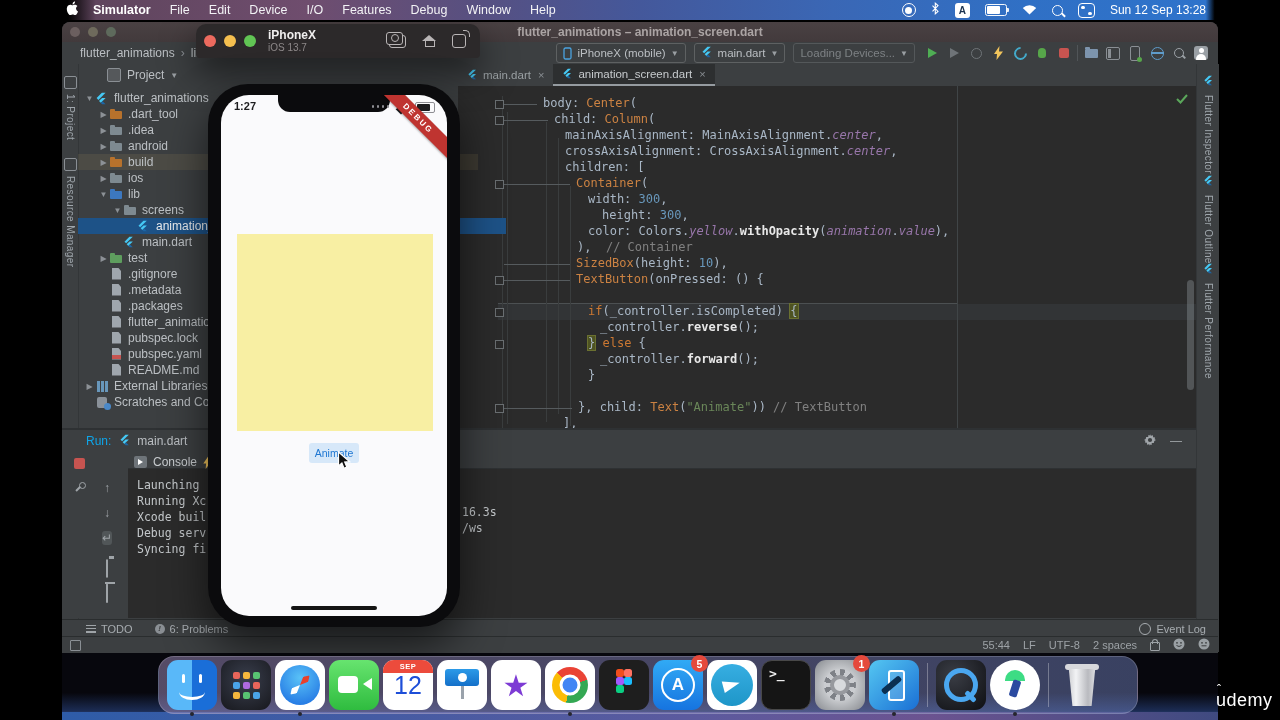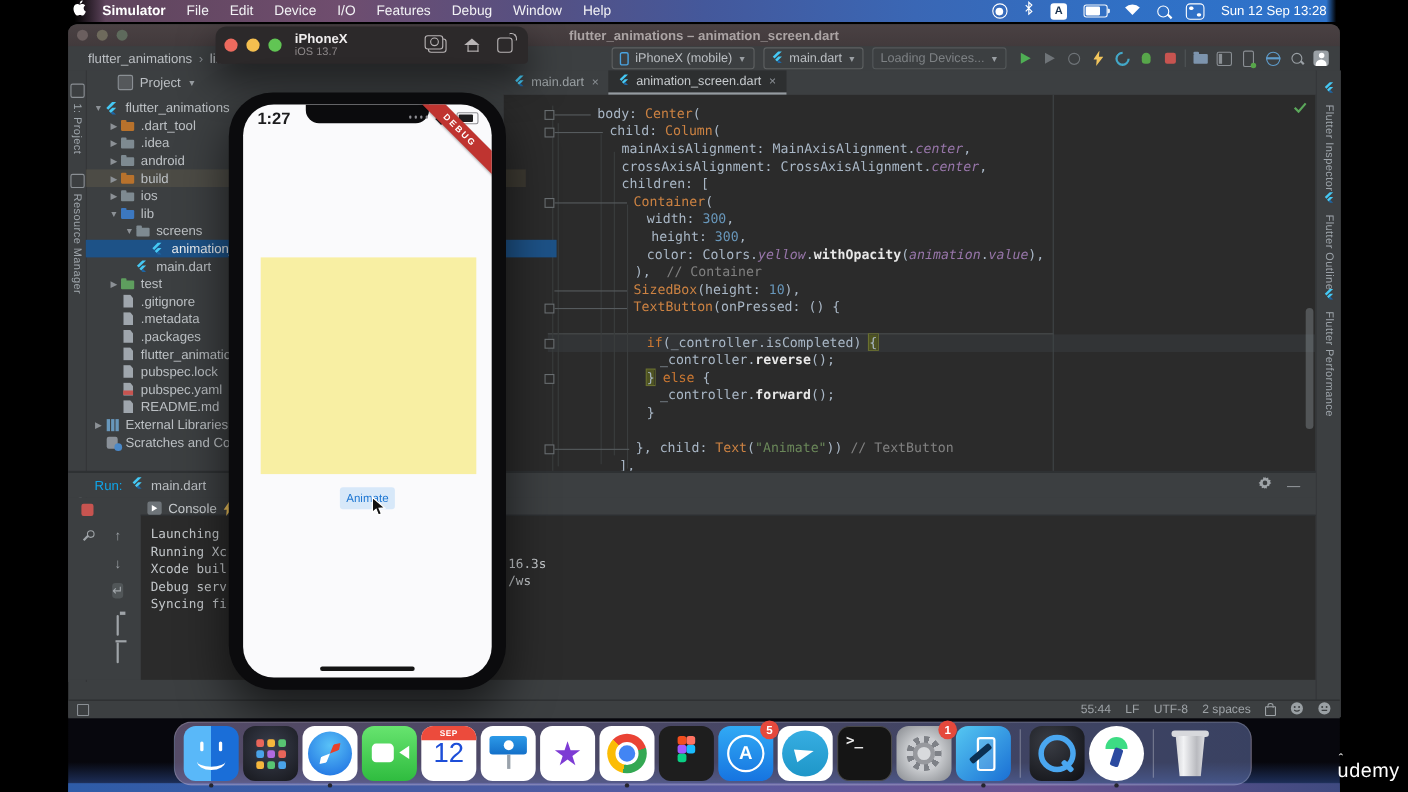--- a/index.html
+++ b/index.html
@@ -170,21 +170,21 @@
   .st-home{position:relative;width:14px;height:13px;}
   .st-home::before{content:"";position:absolute;left:0;top:0;border-left:7px solid transparent;border-right:7px solid transparent;border-bottom:6px solid #b9b5b6;}
   .st-home::after{content:"";position:absolute;left:2.5px;top:6px;width:8px;height:5px;border:1.5px solid #b9b5b6;border-top:none;}
   .st-rot{width:12px;height:12px;border:1.5px solid #b9b5b6;border-radius:3px;position:relative;}
   .st-rot::after{content:"";position:absolute;right:-5px;top:-5px;width:6px;height:6px;border-top:1.5px solid #b9b5b6;border-right:1.5px solid #b9b5b6;border-radius:0 5px 0 0;}
 
   #device{left:208px;top:84px;width:252px;height:543px;background:#0b0b0d;border-radius:40px;z-index:10;
     box-shadow:0 20px 44px rgba(0,0,0,.6);}
   #screen{left:221px;top:95px;width:226px;height:521px;background:#fafafc;border-radius:28px;z-index:11;overflow:hidden;}
   #notch{position:absolute;left:50%;top:0;width:112px;height:17px;margin-left:-56px;background:#0b0b0d;border-radius:0 0 12px 12px;}
-  #sim-time{position:absolute;left:13px;top:5px;font-size:15px;font-weight:bold;color:#1c1c1e;}
+  #sim-time{position:absolute;left:13px;top:5px;font-size:11px;font-weight:bold;color:#1c1c1e;}
   #cell-dots{position:absolute;right:58px;top:10px;display:flex;gap:2.5px;}
   #cell-dots i{width:2.5px;height:2.5px;border-radius:50%;background:#8e8e93;}
   #sim-wifi{position:absolute;right:40px;top:6px;}
   #sim-batt{position:absolute;right:12px;top:7px;width:18px;height:8.5px;border:1px solid #8e8e93;border-radius:2px;}
   #sim-batt::before{content:"";position:absolute;left:1px;top:1px;bottom:1px;width:13px;background:#1c1c1e;border-radius:1px;}
   #debug-ribbon{position:absolute;right:-36px;top:16px;width:130px;height:15px;background:#bf3430;transform:rotate(45deg);
     display:flex;align-items:center;justify-content:center;color:#fff;font-size:8px;font-weight:bold;letter-spacing:2px;box-shadow:0 1px 2px rgba(0,0,0,.3);}
   #yellow-box{position:absolute;left:16px;top:139px;width:196px;height:197px;}
   #animate-btn{position:absolute;left:88px;top:348px;width:50px;height:20px;border-radius:3px;
     display:flex;align-items:center;justify-content:center;font-size:10.5px;}
@@ -625,21 +625,21 @@
       <div class="fold" style="left: 37px; top: 30px;"></div>
       <div class="conn" style="left: 46px; top: 34px; width: 44px;"></div>
       <div class="codeline" style="left: 96px; top: 26px;"><span class="tk-p">child: </span><span class="tk-c">Column</span><span class="tk-p">(</span></div>
       <div class="codeline" style="left: 107px; top: 58px;"><span class="tk-p">crossAxisAlignment: CrossAxisAlignment.</span><span class="tk-e">center</span><span class="tk-p">,</span></div>
       <div class="codeline" style="left: 107px; top: 42px;"><span class="tk-p">mainAxisAlignment: MainAxisAlignment.</span><span class="tk-e">center</span><span class="tk-p">,</span></div>
       <div class="codeline" style="left: 107px; top: 74px;"><span class="tk-p">children: [</span></div>
       <div class="fold" style="left: 37px; top: 94px;"></div>
       <div class="conn" style="left: 46px; top: 98px; width: 66px;"></div>
       <div class="codeline" style="left: 118px; top: 90px;"><span class="tk-c">Container</span><span class="tk-p">(</span></div>
       <div class="codeline" style="left: 130px; top: 106px;"><span class="tk-p">width: </span><span class="tk-n">300</span><span class="tk-p">,</span></div>
-      <div class="codeline" style="left: 134px; top: 122px;"><span class="tk-p">height: </span><span class="tk-n">300</span><span class="tk-p">,</span></div>
+      <div class="codeline" style="left: 144px; top: 122px;"><span class="tk-p">height: </span><span class="tk-n">300</span><span class="tk-p">,</span></div>
       <div class="codeline" style="left: 130px; top: 138px;"><span class="tk-p">color: Colors.</span><span class="tk-e">yellow</span><span class="tk-p">.</span><span class="tk-f">withOpacity</span><span class="tk-p">(</span><span class="tk-e">animation</span><span class="tk-p">.</span><span class="tk-e">value</span><span class="tk-p">),</span></div>
       <div class="codeline" style="left: 119px; top: 154px;"><span class="tk-p">),  </span><span class="tk-m">// Container</span></div>
       <div class="conn" style="left: 46px; top: 178px; width: 66px;"></div>
       <div class="codeline" style="left: 118px; top: 170px;"><span class="tk-c">SizedBox</span><span class="tk-p">(height: </span><span class="tk-n">10</span><span class="tk-p">),</span></div>
       <div class="fold" style="left: 37px; top: 190px;"></div>
       <div class="conn" style="left: 46px; top: 194px; width: 66px;"></div>
       <div class="codeline" style="left: 118px; top: 186px;"><span class="tk-c">TextButton</span><span class="tk-p">(onPressed: () {</span></div>
       <div class="fold" style="left: 37px; top: 222px;"></div>
       <div class="codeline" style="left: 130px; top: 218px;"><span class="tk-k">if</span><span class="tk-p">(_controller.isCompleted) </span><span class="tk-b">{</span></div>
       <div class="codeline" style="left: 142px; top: 234px;"><span class="tk-p">_controller.</span><span class="tk-f">reverse</span><span class="tk-p">();</span></div>
@@ -701,20 +701,34 @@
         <div class="cline" style="left: 75px; top: 26px;">Launching</div>
         <div class="cline" style="left: 75px; top: 42px;">Running Xc</div>
         <div class="cline" style="left: 75px; top: 58px;">Xcode buil</div>
         <div class="cline" style="left: 75px; top: 74px;">Debug serv</div>
         <div class="cline" style="left: 75px; top: 90px;">Syncing fi</div>
         <div class="cline" style="left: 400px; top: 53px;">16.3s</div>
         <div class="cline" style="left: 400px; top: 69px;">/ws</div>
       </div>
   </div>
 
+  <div id="bottom-stripe" class="abs">
+    <div class="grp" style="margin-left:24px">
+      <i class="bt-lines"></i>
+      <span>TODO</span>
+    </div>
+    <div class="grp" style="margin-left:22px">
+      <i class="bt-prob">!</i>
+      <span>6: Problems</span>
+    </div>
+    <div class="grp" style="margin-left:auto;margin-right:12px">
+      <i class="bt-evlog"></i>
+      <span>Event Log</span>
+    </div>
+  </div>
   <div id="statusbar" class="abs">
     <i class="sb-grid"></i>
     <div class="sb-right">
       <span>55:44</span>
       <span>LF</span>
       <span>UTF-8</span>
       <span>2 spaces</span>
       <i class="sb-lock"></i>
       <span><svg width="12" height="12" viewBox="0 0 12 12">
             <circle cx="6" cy="6" r="5.5" fill="#9aa0a4"></circle>

